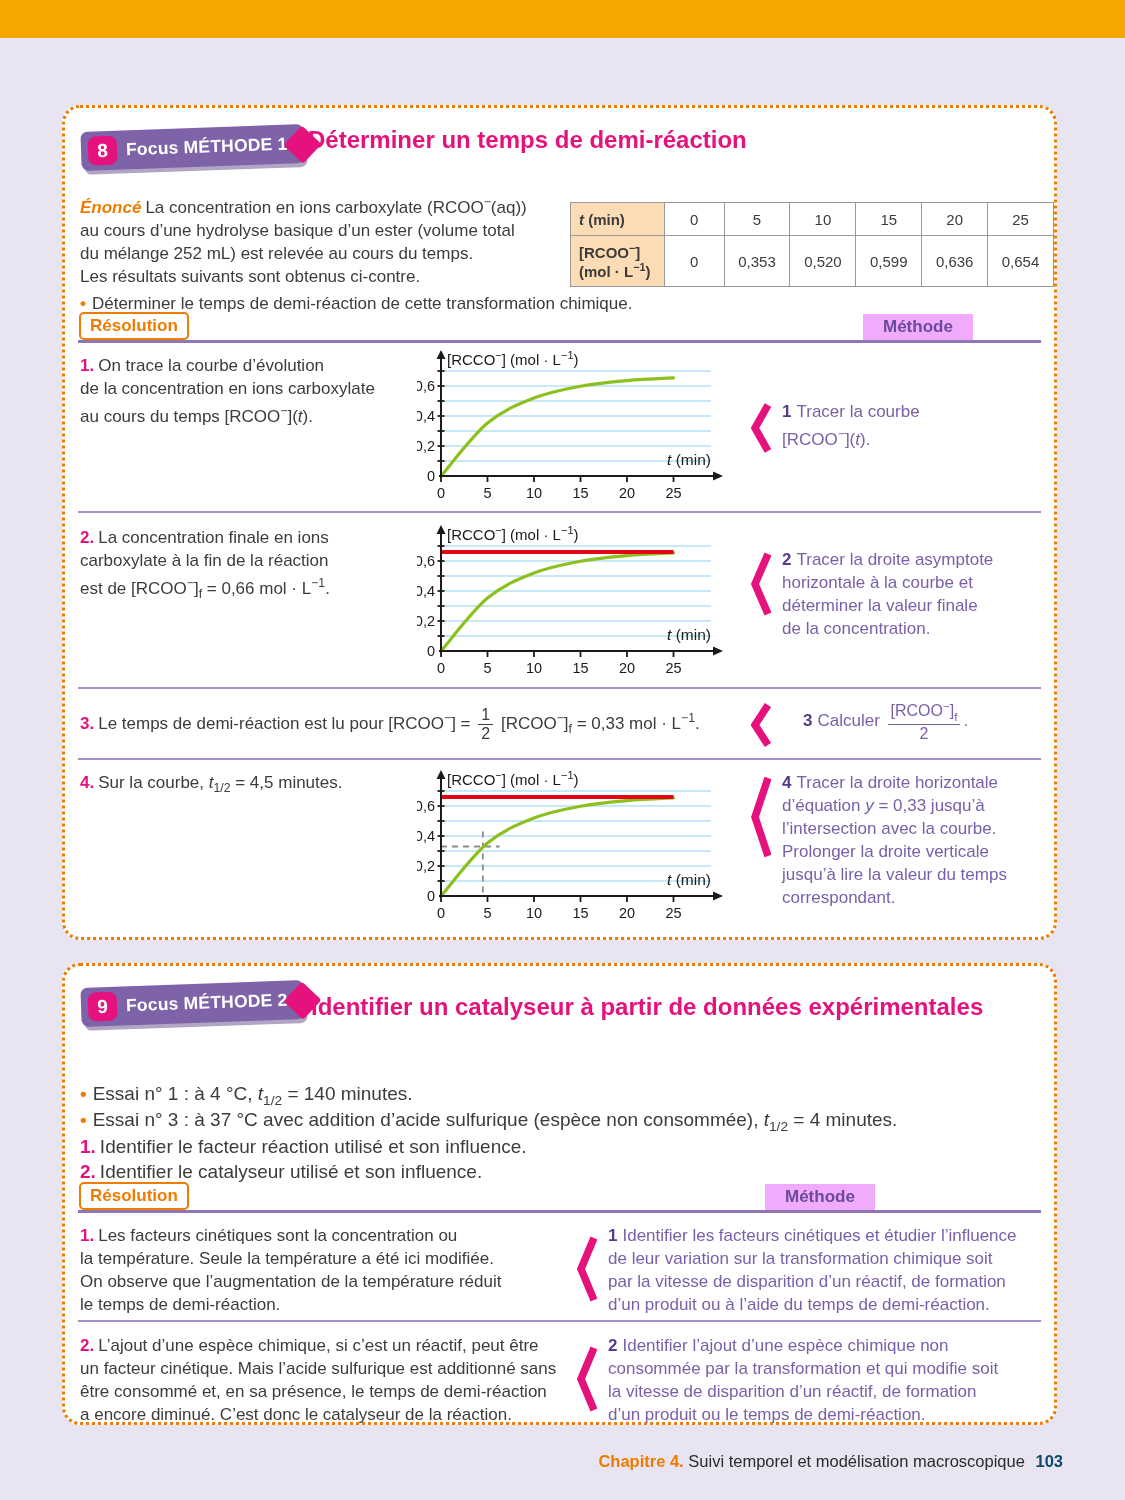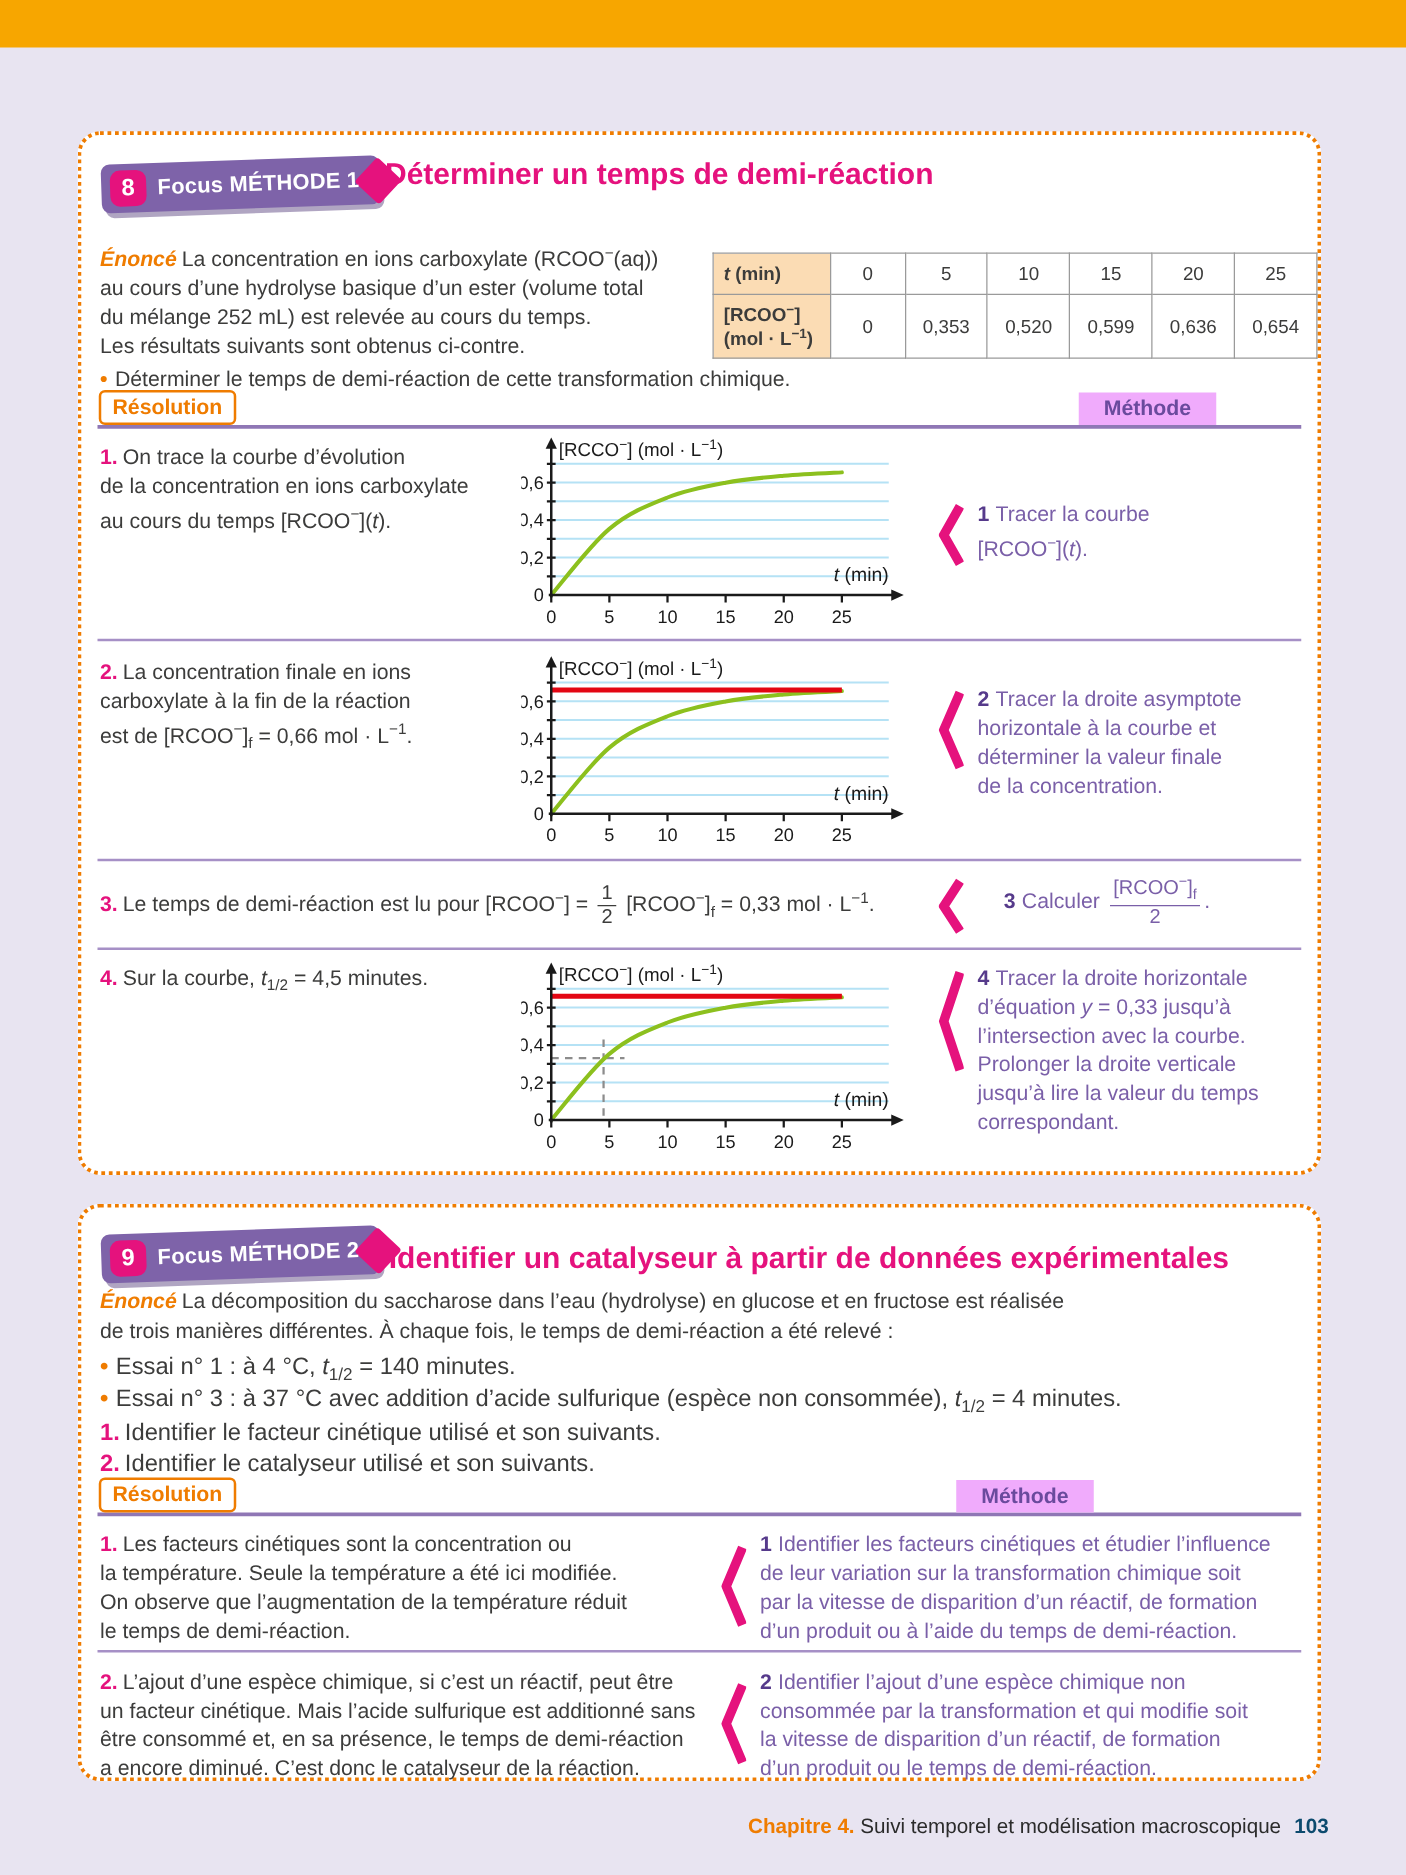--- a/index.html
+++ b/index.html
@@ -292,35 +292,32 @@
   </section>
 
   <section class="focus-box" id="box2">
     <div class="badge" style="left:16px;top:18px;">
       <span class="badge-arrow"></span>
       <span class="badge-num">9</span>
       <span class="badge-label">Focus MÉTHODE 2</span>
     </div>
     <div class="big-title" style="left:246px;top:26px;white-space:nowrap;">Identifier un catalyseur à partir de données expérimentales</div>
 
-    <p class="enonce" style="left:15px;top:46px;width:970px;line-height:24px;">
-      <strong class="enonce-label">Énoncé</strong><span>La décomposition du saccharose dans l’eau (hydrolyse) en glucose et en fructose est réalisée<br>de trois manières différentes. À chaque fois, le temps de demi-réaction a été relevé :</span>
-    </p>
 
     <div class="essai-line" style="left:15px;top:116px;width:970px;">
       <span><span class="bullet-dot">•</span><span>Essai n° 1 : à 4 °C, <i>t</i><sub>1/2</sub> = 140 minutes.</span></span>
     </div>
     <div class="essai-line" style="left:15px;top:142px;">
       <span class="bullet-dot">•</span><span>Essai n° 3 : à 37 °C avec addition d’acide sulfurique (espèce non consommée), <i>t</i><sub>1/2</sub> = 4 minutes.</span>
     </div>
     <div class="essai-line" style="left:15px;top:169px;">
-      <span class="pink-num">1.</span><span>Identifier le facteur cinétique utilisé et son suivants.</span>
+      <span class="pink-num">1.</span><span>Identifier le facteur réaction utilisé et son influence.</span>
     </div>
     <div class="essai-line" style="left:15px;top:194px;">
-      <span class="pink-num">2.</span><span>Identifier le catalyseur utilisé et son suivants.</span>
+      <span class="pink-num">2.</span><span>Identifier le catalyseur utilisé et son influence.</span>
     </div>
 
     <span class="res-label" style="left:14px;top:216px;">Résolution</span>
     <span class="met-label" style="left:700px;top:218px;">Méthode</span>
     <div class="purple-rule" style="top:244px;"></div>
 
     <div class="step-text" style="left:15px;top:258px;width:495px;">
       <span class="pink-num">1.</span><span>Les facteurs cinétiques sont la concentration ou<br>la température. Seule la température a été ici modifiée.<br>On observe que l’augmentation de la température réduit<br>le temps de demi-réaction.</span>
     </div>
     <div class="method-item" style="left:512px;top:258px;width:475px;">

